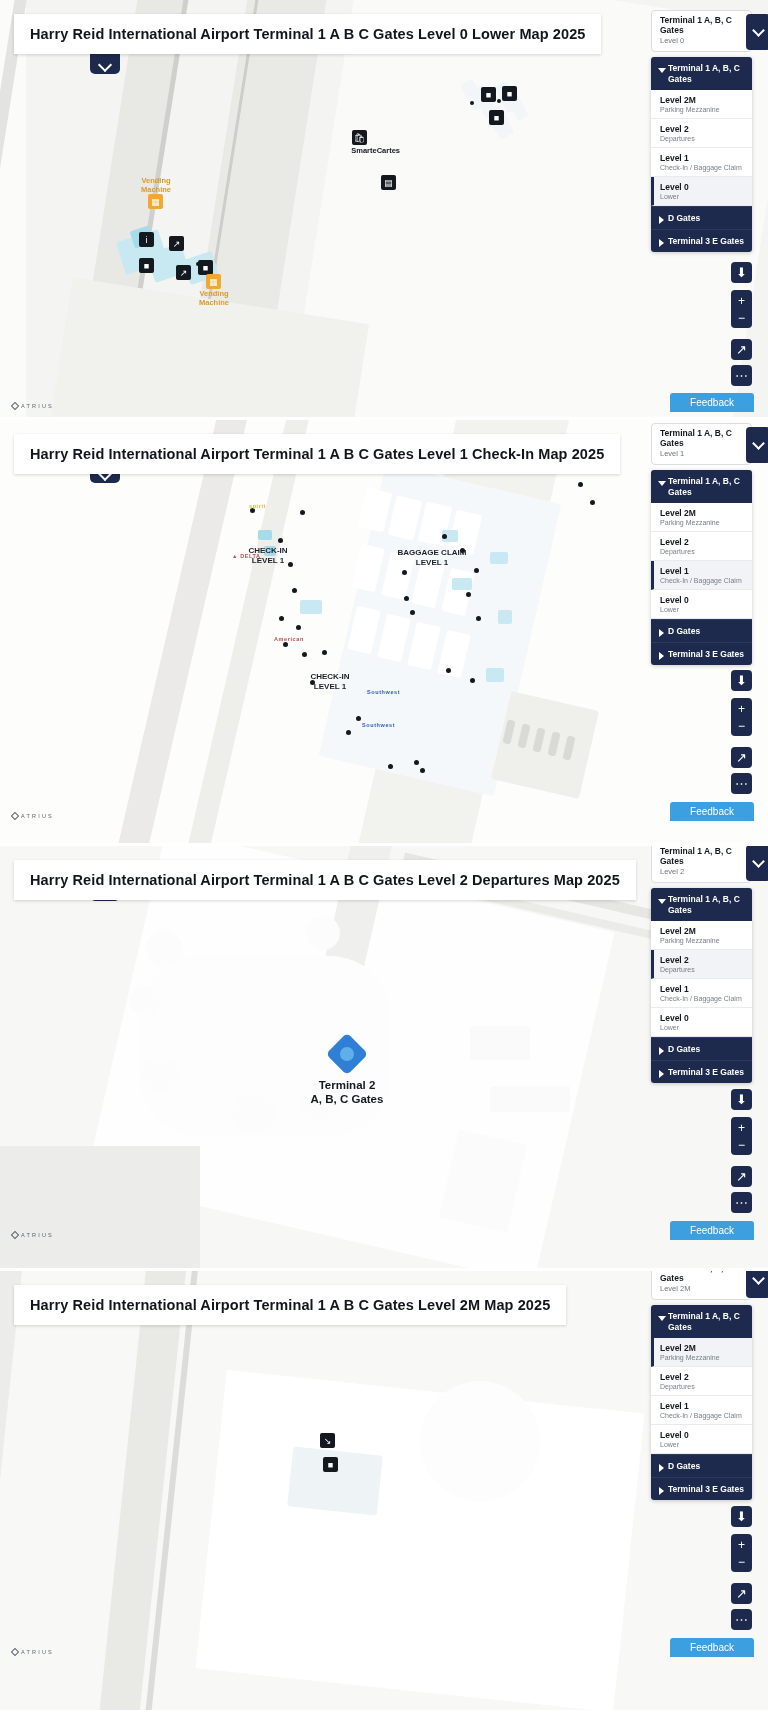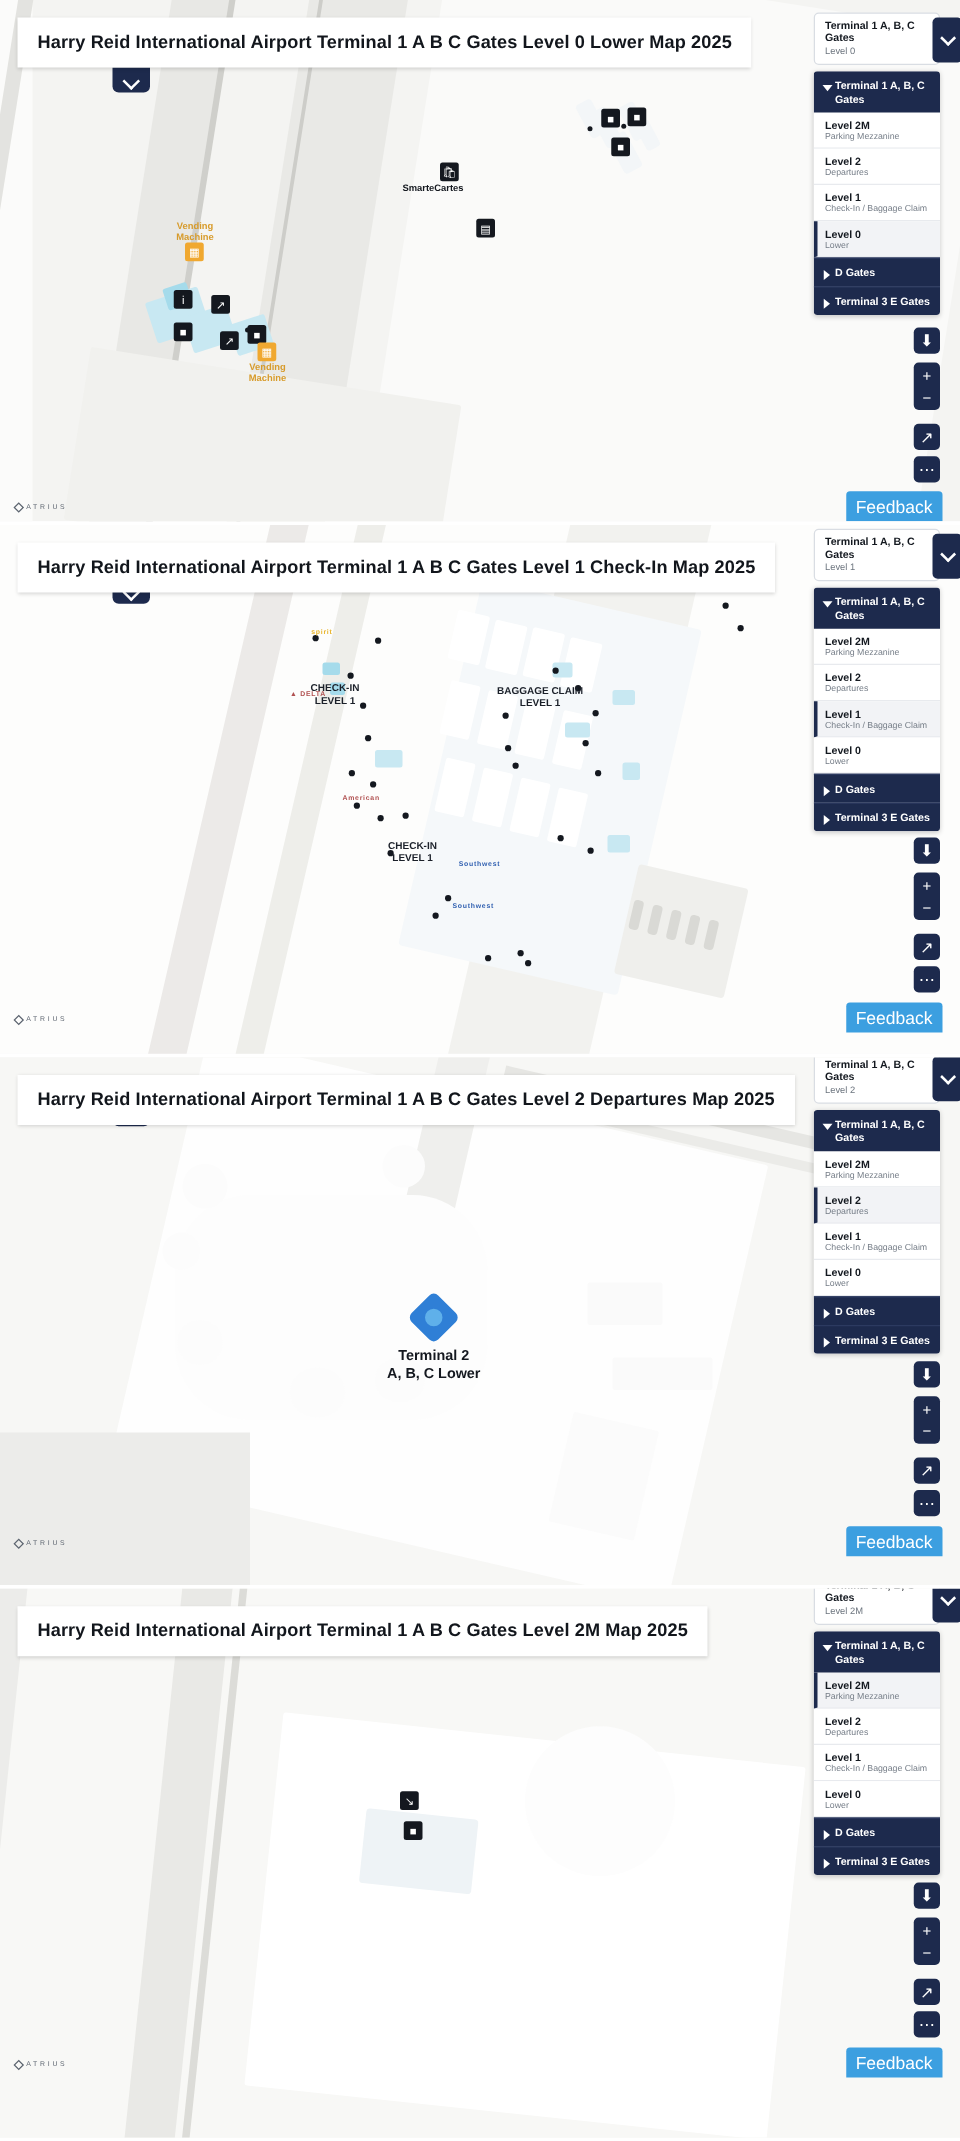--- a/index.html
+++ b/index.html
@@ -251,22 +251,22 @@
     font-size: 12px;
     line-height: 1;
   }
 
   
   .feedback {
     position: absolute;
     right: 14px;
     background: #3c9fe0;
     color: #ffffff;
-    font-size: 14px;
-    padding: 4px 8px;
+    font-size: 10px;
+    padding: 4px 20px;
     border-radius: 3px 3px 0 0;
     z-index: 38;
     cursor: pointer;
   }
 
   
   .atrius {
     position: absolute;
     left: 12px;
     font-size: 5.5px;
@@ -307,21 +307,21 @@
     color: #d79b2b;
     text-align: center;
     line-height: 1.2;
     z-index: 21;
   }
   .label-dark {
     position: absolute;
     font-size: 7.5px;
     font-weight: bold;
     color: #14181f;
-    text-align: left;
+    text-align: right;
     line-height: 1.2;
     z-index: 21;
   }
   .label-airline {
     position: absolute;
     font-size: 5.5px;
     font-weight: bold;
     color: #b05050;
     letter-spacing: .6px;
     z-index: 21;
@@ -597,21 +597,21 @@
       <div class="bldg" style="left:232px;top:248px;width:44px;height:40px;border-radius:50%;background:#fcfcfc;"></div>
       <div class="bldg" style="left:300px;top:240px;width:40px;height:36px;border-radius:50%;background:#fcfcfc;"></div>
       <div class="bldg" style="left:306px;top:70px;width:34px;height:34px;border-radius:50%;background:#fcfcfc;"></div>
       <div class="bldg" style="left:470px;top:180px;width:60px;height:34px;background:#fafafa;"></div>
       <div class="bldg" style="left:490px;top:240px;width:80px;height:26px;background:#fafafa;"></div>
       <div class="bldg" style="left:448px;top:290px;width:70px;height:90px;background:#fbfbfb;transform:rotate(13deg);"></div>
 
       <div class="terminal-pin" style="left:332px;top:193px;"></div>
       <div class="terminal-label" style="left:282px;top:232px;width:130px;">
         <span>Terminal 2</span><br>
-        <span>A, B, C Lower</span>
+        <span>A, B, C Gates</span>
       </div>
     </div>
 
     <div class="title-card">Harry Reid International Airport Terminal 1 A B C Gates Level 2 Departures Map 2025</div>
     <div class="collapse-tab" style="left:90px;top:35px;"></div>
 
     <div class="level-select" style="top:-5px;">
       <div class="ls-text">
         <div class="ls-title">Terminal 1 A, B, C Gates</div>
         <div class="ls-sub">Level 2</div>

